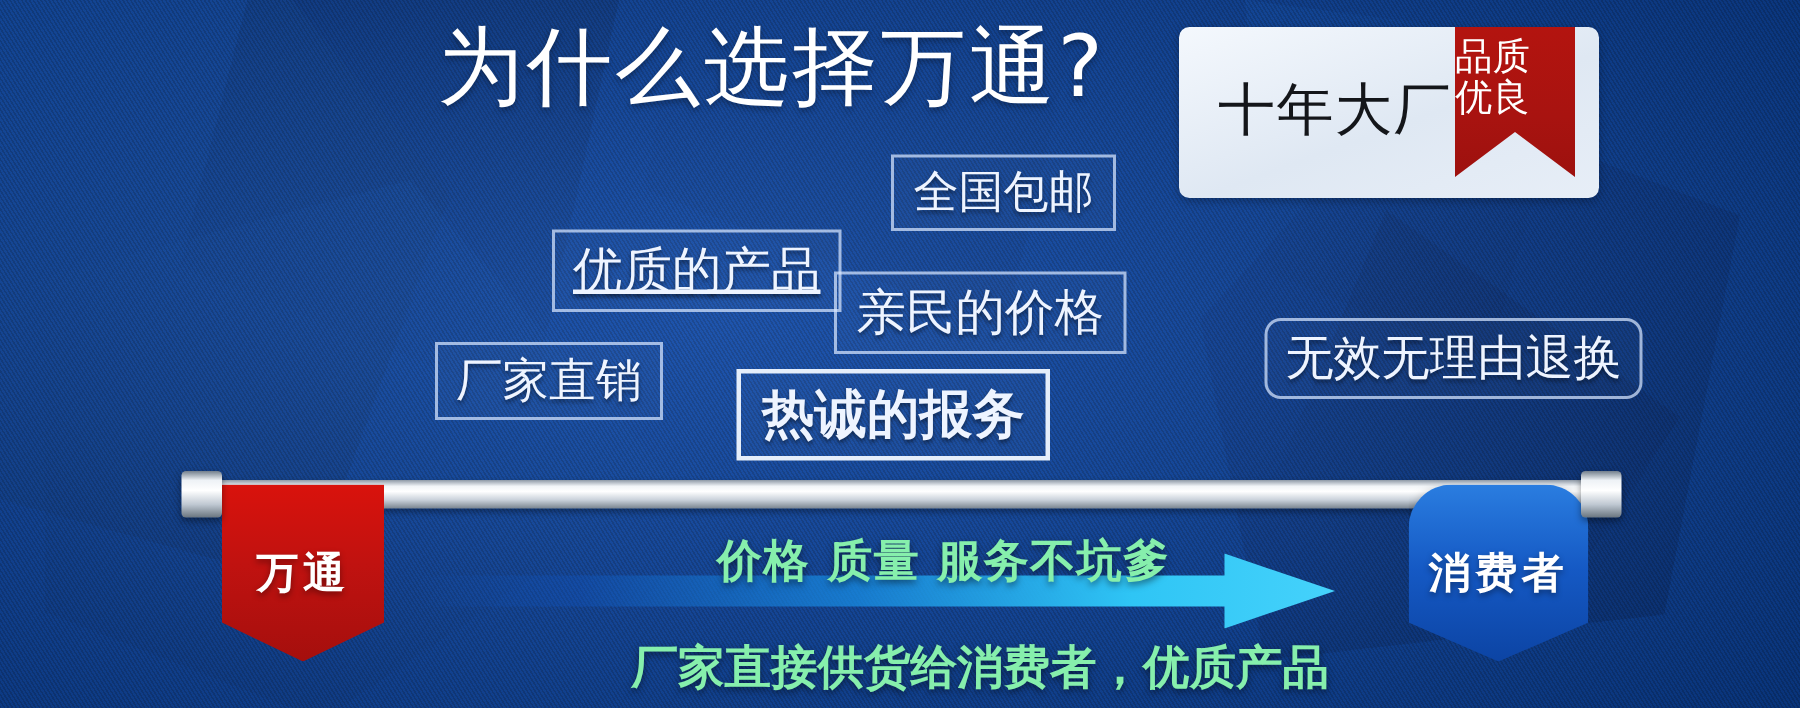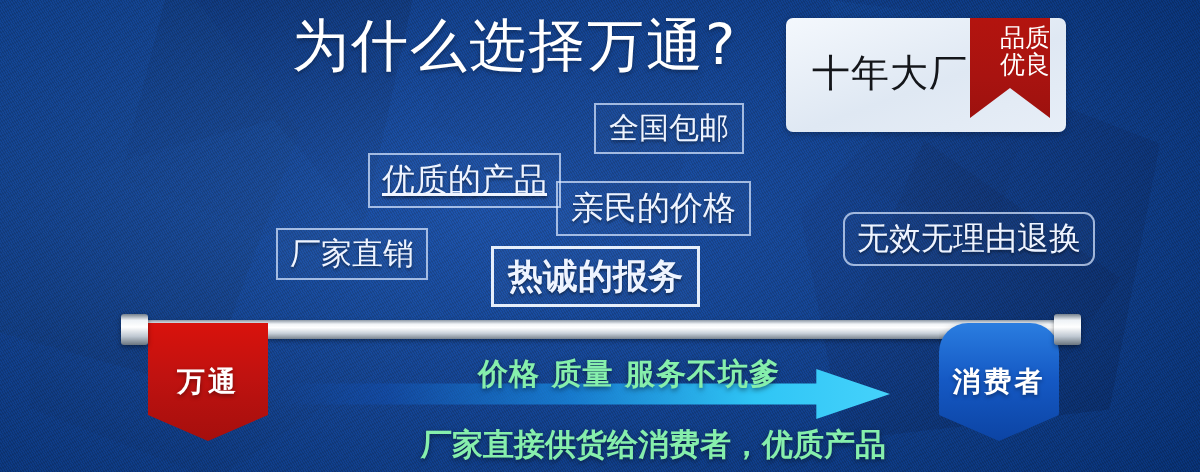--- a/index.html
+++ b/index.html
@@ -106,21 +106,21 @@
     letter-spacing: 1px;
     white-space: nowrap;
   }
   .ribbon {
     position: absolute;
     left: 184px; top: 0;
     width: 80px; height: 100px;
     background: linear-gradient(180deg, #b3140f 0%, #a81310 60%, #9d110e 100%);
     clip-path: polygon(0% 0%, 100% 0%, 100% 100%, 50% 70%, 0% 100%);
     display: flex; flex-direction: column;
-    align-items: flex-end; justify-content: flex-start;
+    align-items: flex-start; justify-content: flex-start;
     padding-top: 7px;
   }
   .ribbon span {
     display: block;
     font-size: 25px;
     line-height: 1.07;
     color: #ffffff;
     letter-spacing: 0px;
     white-space: nowrap;
   }
@@ -131,21 +131,21 @@
     display: flex; align-items: center; justify-content: center;
     color: #eef4ff;
     border: 2px solid rgba(215,230,255,.72);
     white-space: nowrap;
     text-shadow: 0 2px 3px rgba(0,0,0,.45);
     background: rgba(255,255,255,.02);
   }
   .tag-1 { left: 594px; top: 103px; padding: 3px 13px; font-size: 30px; }
   .tag-2 { left: 368px; top: 153px; padding: 3px 12px; font-size: 33px; text-decoration: underline; }
   .tag-3 { left: 556px; top: 181px; padding: 3px 13px; font-size: 33px; }
-  .tag-4 { left: 276px; top: 228px; padding: 3px 12px; font-size: 31px; }
+  .tag-4 { left: 290px; top: 228px; padding: 3px 12px; font-size: 31px; }
   .tag-5 {
     left: 491px; top: 246px; padding: 4px 14px; font-size: 35px;
     border-color: rgba(240,247,255,.95); border-width: 3px; font-weight: bold;
   }
   .tag-6 { left: 843px; top: 212px; padding: 3px 12px; font-size: 32px; border-radius: 11px; }
 
   
   .pipe {
     position: absolute;
     left: 134px; top: 320px;
@@ -174,21 +174,21 @@
   }
   .flag span {
     display: block;
     font-size: 28px; font-weight: bold;
     letter-spacing: 3px;
     white-space: nowrap;
     text-shadow: 0 2px 4px rgba(0,0,0,.4);
   }
   .flag-left {
     left: 148px; top: 323px;
-    width: 120px; height: 118px;
+    width: 108px; height: 118px;
     background: linear-gradient(180deg, #d9120c 0%, #c01210 45%, #a50f0d 100%);
     clip-path: polygon(0% 0%, 100% 0%, 100% 78%, 50% 100%, 0% 78%);
     padding-top: 40px;
   }
   .flag-right {
     left: 939px; top: 323px;
     width: 120px; height: 118px;
     background: linear-gradient(180deg, #2a7de0 0%, #1559c4 48%, #0c44a4 100%);
     clip-path: polygon(0% 0%, 100% 0%, 100% 78%, 50% 100%, 0% 78%);
     padding-top: 40px;

